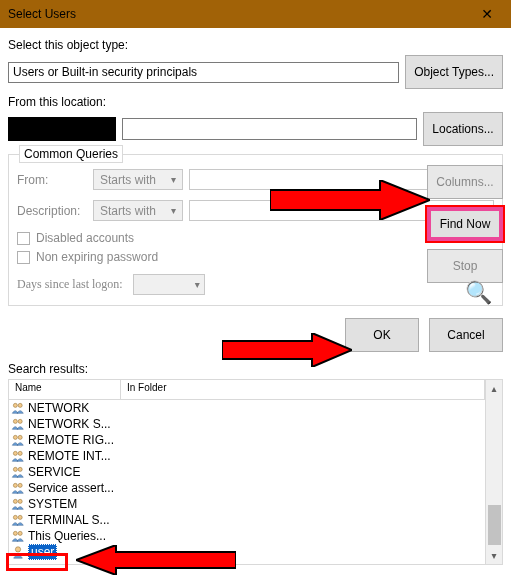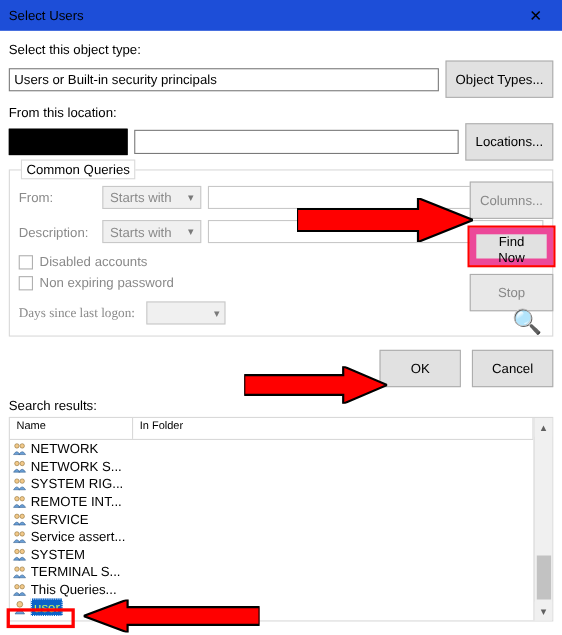--- a/index.html
+++ b/index.html
@@ -13,21 +13,21 @@
     position: relative;
     overflow: hidden;
     color: #000;
   }
   .titlebar {
     height: 28px;
     display: flex;
     align-items: center;
     justify-content: space-between;
     padding: 0 6px 0 8px;
-    background: #1d4ed8;
+    background: #a16207;
   }
   .titlebar .title { font-size: 12px; }
   .close-x {
     width: 36px; height: 24px;
     display: flex; align-items: center; justify-content: center;
     font-size: 14px; font-family: Arial, sans-serif;
   }
   .content { padding: 4px 8px 0 8px; }
   .lbl { margin: 6px 0 3px 0; }
   .row { display: flex; align-items: center; gap: 6px; }
@@ -120,21 +120,21 @@
   .side-btns {
     position: absolute;
     right: 8px;
     top: 165px;
     display: flex; flex-direction: column; gap: 8px;
     width: 76px;
   }
   .side-btns .btn { min-width: 0; width: 76px; }
 
   .find-now-btn {
-    border: 6px solid #ec4899;
+    border: 4px solid #ec4899;
     outline: 2px solid #f00;
     font-size: 12px;
   }
 
   .mag-icon {
     position: absolute;
     right: 18px;
     top: 280px;
     font-size: 22px;
   }
@@ -172,21 +172,21 @@
     display:flex; align-items:center; gap:3px;
     height: 16px; padding: 0 2px;
     font-size: 12px;
   }
   .res-row .ricon { width:14px; height:14px; display:flex; align-items:center; justify-content:center; }
   .ricon svg { width:14px; height:14px; }
   .res-row .rname { }
 
   .selected-row .rname {
     background: #0a63c8;
-    color: #bef264;
+    color: #ffffff;
     border: 1px dotted #fff;
     padding: 0 2px;
   }
 
   .vscroll {
     width: 17px;
     background: #f0f0f0;
     border-left: 1px solid #d9d9d9;
     display:flex; flex-direction:column; justify-content:space-between; align-items:center;
   }
@@ -320,21 +320,21 @@
         </div>
         <div class="res-row">
           <span class="ricon">
             <svg viewBox="0 0 16 16">
               <circle cx="5" cy="5" r="2.3" fill="#f2c98a" stroke="#8a6a2f" stroke-width="0.6"></circle>
               <circle cx="10.5" cy="5" r="2.3" fill="#f2c98a" stroke="#8a6a2f" stroke-width="0.6"></circle>
               <path d="M1.5 14 Q5 8 8 14 Z" fill="#6aa0d8" stroke="#2f5a8a" stroke-width="0.6"></path>
               <path d="M7 14 Q10.5 8 14 14 Z" fill="#6aa0d8" stroke="#2f5a8a" stroke-width="0.6"></path>
             </svg>
           </span>
-          <span class="rname">SYSTEM RIG...</span>
+          <span class="rname">REMOTE RIG...</span>
         </div>
         <div class="res-row">
           <span class="ricon">
             <svg viewBox="0 0 16 16">
               <circle cx="5" cy="5" r="2.3" fill="#f2c98a" stroke="#8a6a2f" stroke-width="0.6"></circle>
               <circle cx="10.5" cy="5" r="2.3" fill="#f2c98a" stroke="#8a6a2f" stroke-width="0.6"></circle>
               <path d="M1.5 14 Q5 8 8 14 Z" fill="#6aa0d8" stroke="#2f5a8a" stroke-width="0.6"></path>
               <path d="M7 14 Q10.5 8 14 14 Z" fill="#6aa0d8" stroke="#2f5a8a" stroke-width="0.6"></path>
             </svg>
           </span>

